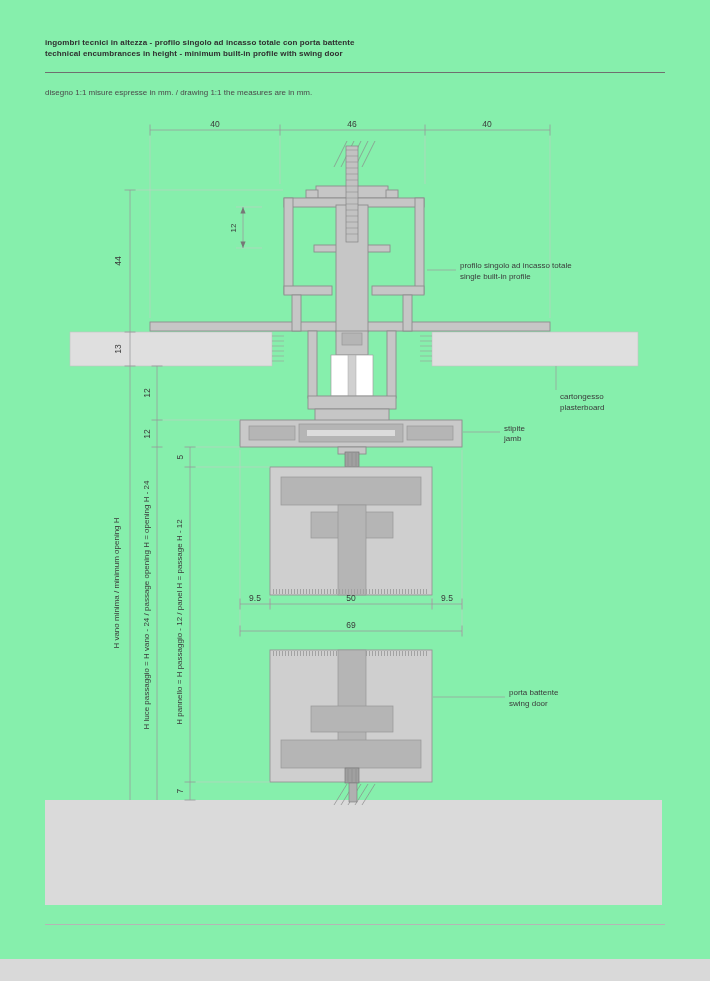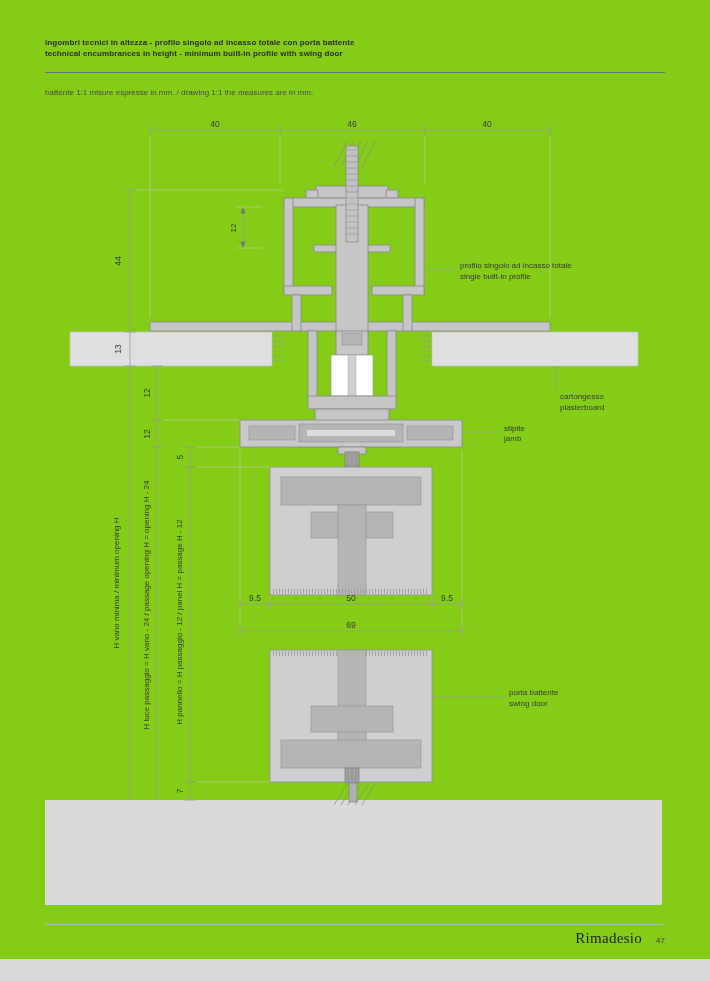--- a/index.html
+++ b/index.html
@@ -1,16 +1,16 @@
 <!DOCTYPE html>
 <html><head>
 <meta charset="utf-8">
 <style>
   html,body{margin:0;padding:0;background:#ffffff;}
-  .page{position:relative;width:710px;height:981px;background:#84cc16;overflow:hidden;
+  .page{position:relative;width:710px;height:981px;background:#86efac;overflow:hidden;
         font-family:"Liberation Sans",sans-serif;color:#2f2f2f;}
   .title{position:absolute;left:45px;font-size:8px;font-weight:bold;letter-spacing:.1px;color:#2e2e2e;}
   .rule{position:absolute;left:45px;width:620px;height:1px;background:#6f6f6f;}
   .note{position:absolute;left:45px;font-size:8px;color:#4a4a4a;}
   .drawing{position:absolute;left:0;top:0;width:710px;height:981px;}
   .footer-rule{position:absolute;left:45px;top:924px;width:620px;height:1px;background:#b5b5b5;}
   .footer{position:absolute;left:45px;top:930px;width:620px;display:flex;justify-content:flex-end;
           align-items:baseline;gap:14px;}
   .brand{font-family:"Liberation Serif",serif;font-size:15px;color:#1f1f1f;letter-spacing:.3px;}
   .pagenum{font-size:8px;color:#444;}
@@ -33,21 +33,21 @@
   .t8{font-size:8px;}
 </style>
 </head>
 <body>
 
 <div class="page">
 
   <div class="title" style="top:38px;">ingombri tecnici in altezza - profilo singolo ad incasso totale con porta battente</div>
   <div class="title" style="top:49px;">technical encumbrances in height - minimum built-in profile with swing door</div>
   <div class="rule" style="top:72px;"></div>
-  <div class="note" style="top:88px;">battente 1:1 misure espresse in mm. / drawing 1:1 the measures are in mm.</div>
+  <div class="note" style="top:88px;">disegno 1:1 misure espresse in mm. / drawing 1:1 the measures are in mm.</div>
 
   <svg class="drawing" viewBox="0 0 710 981">
 
     <rect x="45" y="800" width="617" height="105" fill="#dadada"></rect>
 
     <g>
       <rect class="pb" x="70" y="332" width="202" height="34"></rect>
       <rect class="pb" x="432" y="332" width="206" height="34"></rect>
       <path class="comb" d="M272 336h12M272 341h12M272 346h12M272 351h12M272 356h12M272 361h12"></path>
       <path class="comb" d="M420 336h12M420 341h12M420 346h12M420 351h12M420 356h12M420 361h12"></path>
@@ -215,19 +215,15 @@
 
     <g>
       <line class="lead" x1="433" y1="697" x2="505" y2="697"></line>
       <text class="t8" x="509" y="695">porta battente</text>
       <text class="t8" x="509" y="705.5">swing door</text>
     </g>
 
   </svg>
 
   <div class="footer-rule"></div>
-  <div class="footer">
-    <span class="brand">Rimadesio</span>
-    <span class="pagenum">47</span>
-  </div>
   <div class="bottom-strip"></div>
 
 </div>
 
 </body></html>

